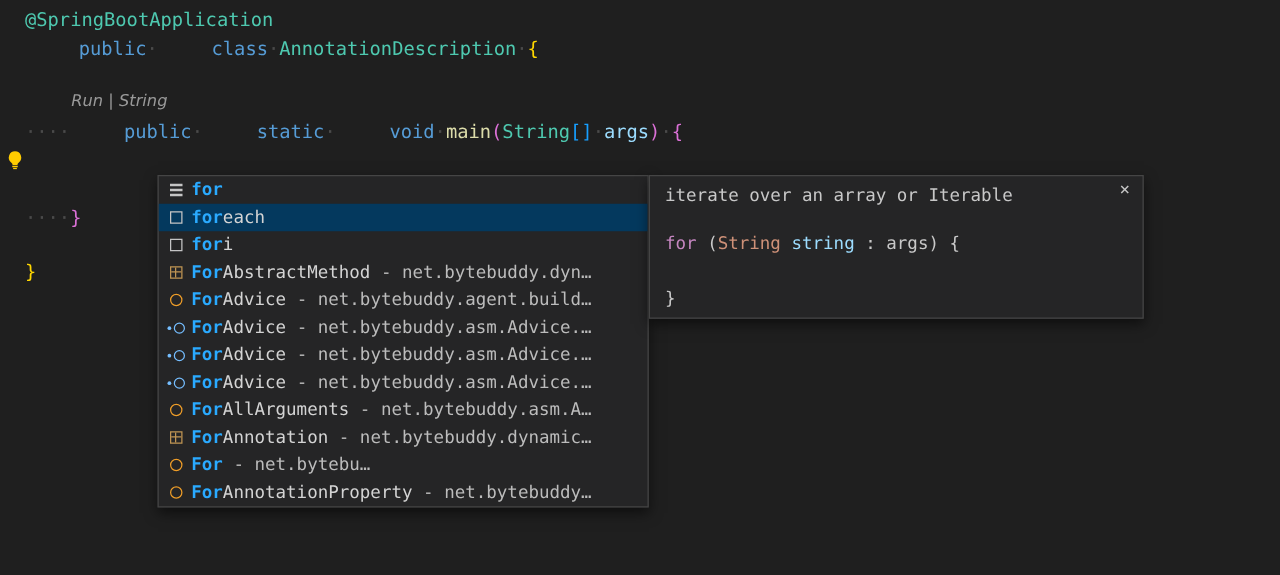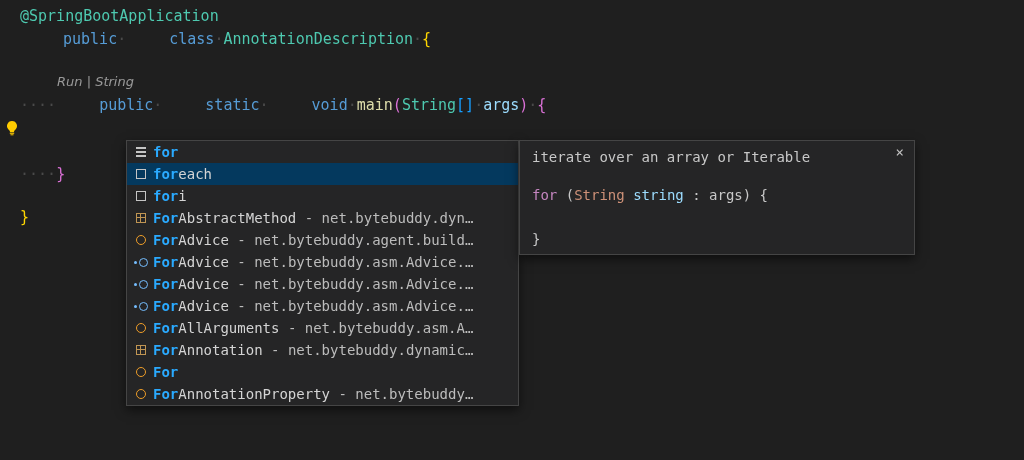--- a/index.html
+++ b/index.html
@@ -98,21 +98,21 @@
   <div class="srow"><span class="ic" data-icon="keyword"></span><span class="match">for</span><span class="rest"></span><span class="detail"></span></div>
   <div class="srow selected"><span class="ic" data-icon="snippet"></span><span class="match">for</span><span class="rest">each</span><span class="detail"></span></div>
   <div class="srow"><span class="ic" data-icon="snippet"></span><span class="match">for</span><span class="rest">i</span><span class="detail"></span></div>
   <div class="srow"><span class="ic" data-icon="module"></span><span class="match">For</span><span class="rest">AbstractMethod</span><span class="detail"> - net.bytebuddy.dyn…</span></div>
   <div class="srow"><span class="ic" data-icon="class"></span><span class="match">For</span><span class="rest">Advice</span><span class="detail"> - net.bytebuddy.agent.build…</span></div>
   <div class="srow"><span class="ic" data-icon="interface"></span><span class="match">For</span><span class="rest">Advice</span><span class="detail"> - net.bytebuddy.asm.Advice.…</span></div>
   <div class="srow"><span class="ic" data-icon="interface"></span><span class="match">For</span><span class="rest">Advice</span><span class="detail"> - net.bytebuddy.asm.Advice.…</span></div>
   <div class="srow"><span class="ic" data-icon="interface"></span><span class="match">For</span><span class="rest">Advice</span><span class="detail"> - net.bytebuddy.asm.Advice.…</span></div>
   <div class="srow"><span class="ic" data-icon="class"></span><span class="match">For</span><span class="rest">AllArguments</span><span class="detail"> - net.bytebuddy.asm.A…</span></div>
   <div class="srow"><span class="ic" data-icon="module"></span><span class="match">For</span><span class="rest">Annotation</span><span class="detail"> - net.bytebuddy.dynamic…</span></div>
-  <div class="srow"><span class="ic" data-icon="class"></span><span class="match">For</span></div>
+  <div class="srow"><span class="ic" data-icon="class"></span><span class="match">For</span><span class="detail"> - net.bytebu…</span></div>
   <div class="srow"><span class="ic" data-icon="class"></span><span class="match">For</span><span class="rest">AnnotationProperty</span><span class="detail"> - net.bytebuddy…</span></div>
 </div>
 
 <div class="docs">
   <div class="docs-summary">iterate over an array or Iterable</div>
   <div class="docs-close">×</div>
   <div class="docs-code" style="top:44px"><span class="tok-ctrl">for</span><span class="tok-fg"> (</span><span class="tok-str">String</span><span class="tok-fg"> </span><span class="tok-param">string</span><span class="tok-fg"> : args) {</span></div>
   <div class="docs-code" style="top:88px"><span class="tok-fg">}</span></div>
 </div>
 

